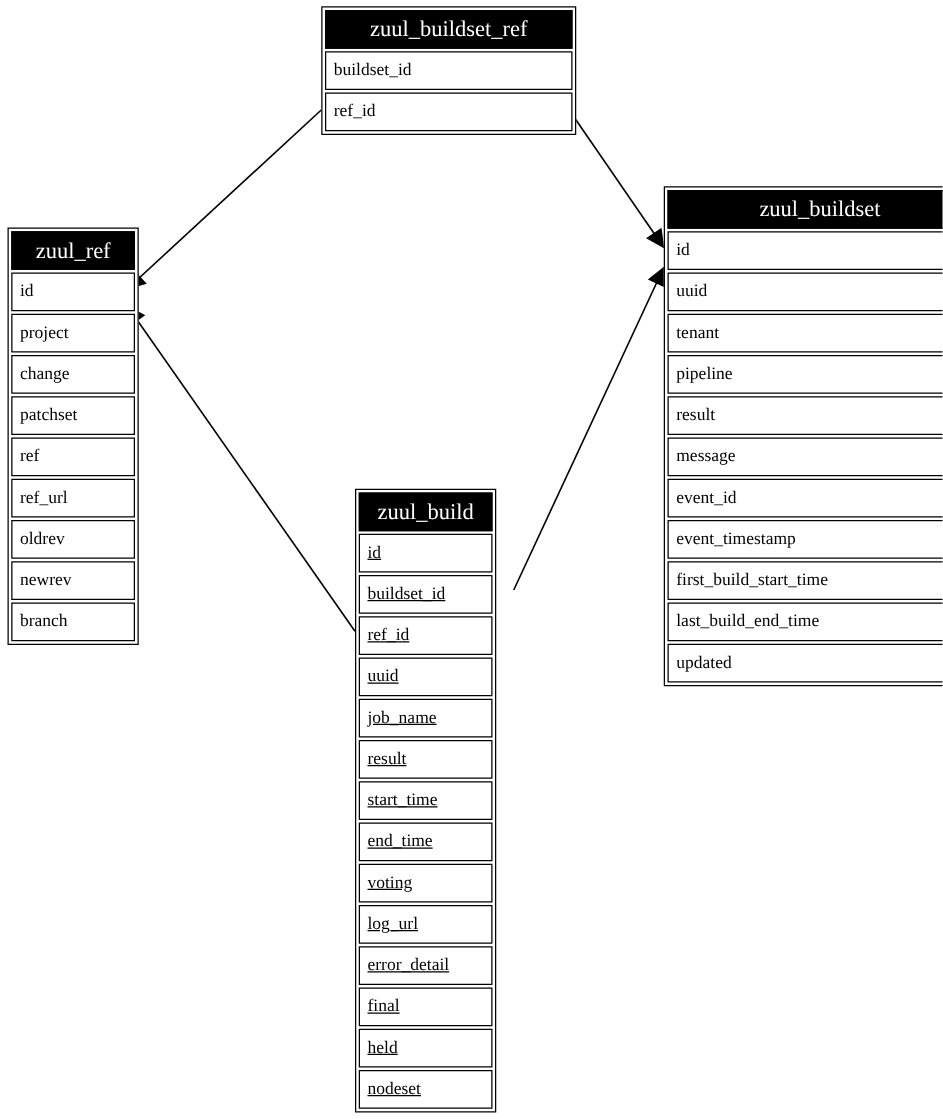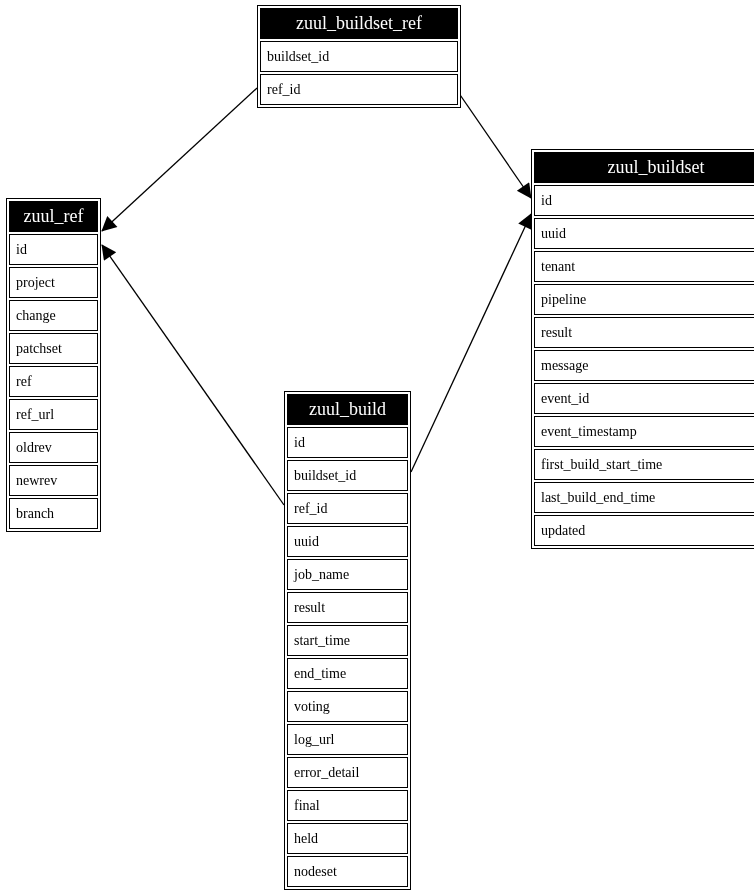--- a/index.html
+++ b/index.html
@@ -59,23 +59,23 @@
     color: #000;
     font-size: 14px;
     height: 31px;
     line-height: 29px;
     padding-left: 6px;
     white-space: nowrap;
     overflow: hidden;
   }
   
   #tbl-zuul-buildset-ref { left: 257px; top: 5px;   width: 204px; }
-  #tbl-zuul-ref          { left: 6px;   top: 198px; width: 95px;  }
+  #tbl-zuul-ref          { left: 6px;   top: 182px; width: 105px;  }
   #tbl-zuul-buildset     { left: 531px; top: 149px; width: 250px; }
-  #tbl-zuul-build        { left: 284px; top: 391px; width: 127px; }
+  #tbl-zuul-build        { left: 284px; top: 391px; width: 113px; text-decoration: underline; }
 </style>
 </head>
 <body>
 
 <svg id="edges" width="754" height="895" viewBox="0 0 754 895">
   <defs>
     <marker id="arrowhead" viewBox="0 0 10 10" refX="9.4" refY="5" markerUnits="userSpaceOnUse" markerWidth="19" markerHeight="15" orient="auto">
       <path d="M0,0 L10,5 L0,10 z" fill="#000000"></path>
     </marker>
   </defs>

